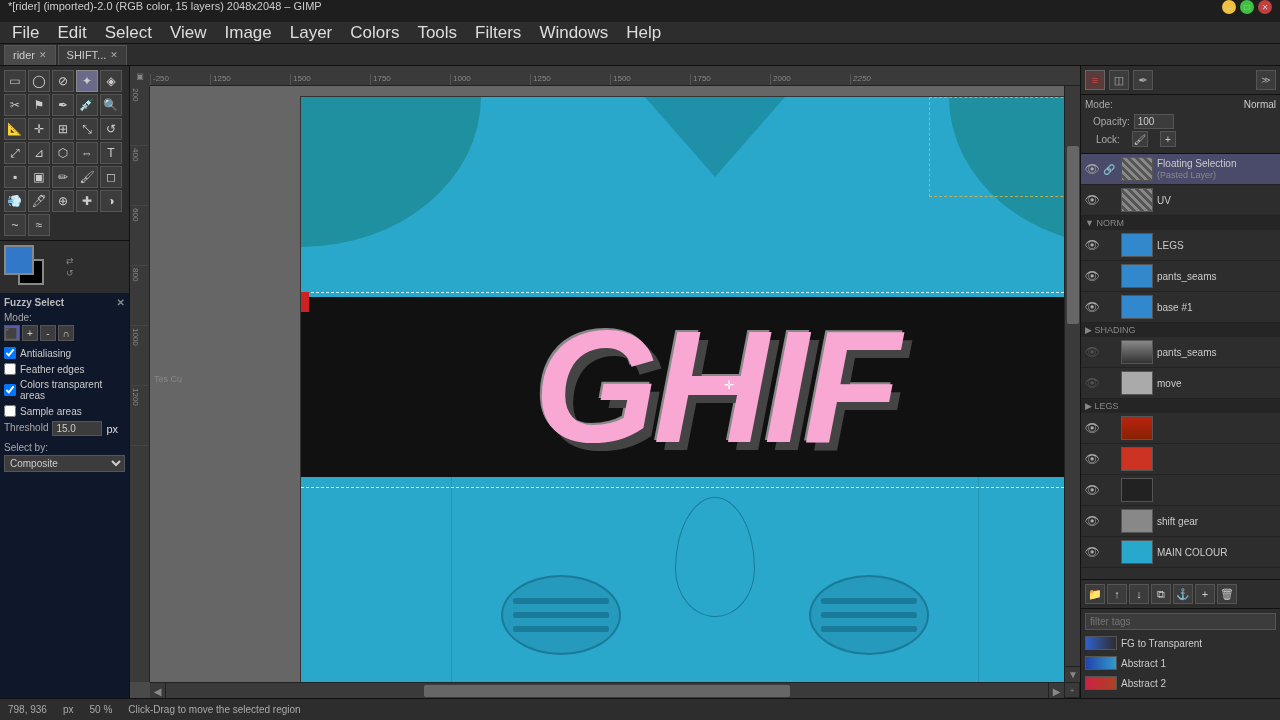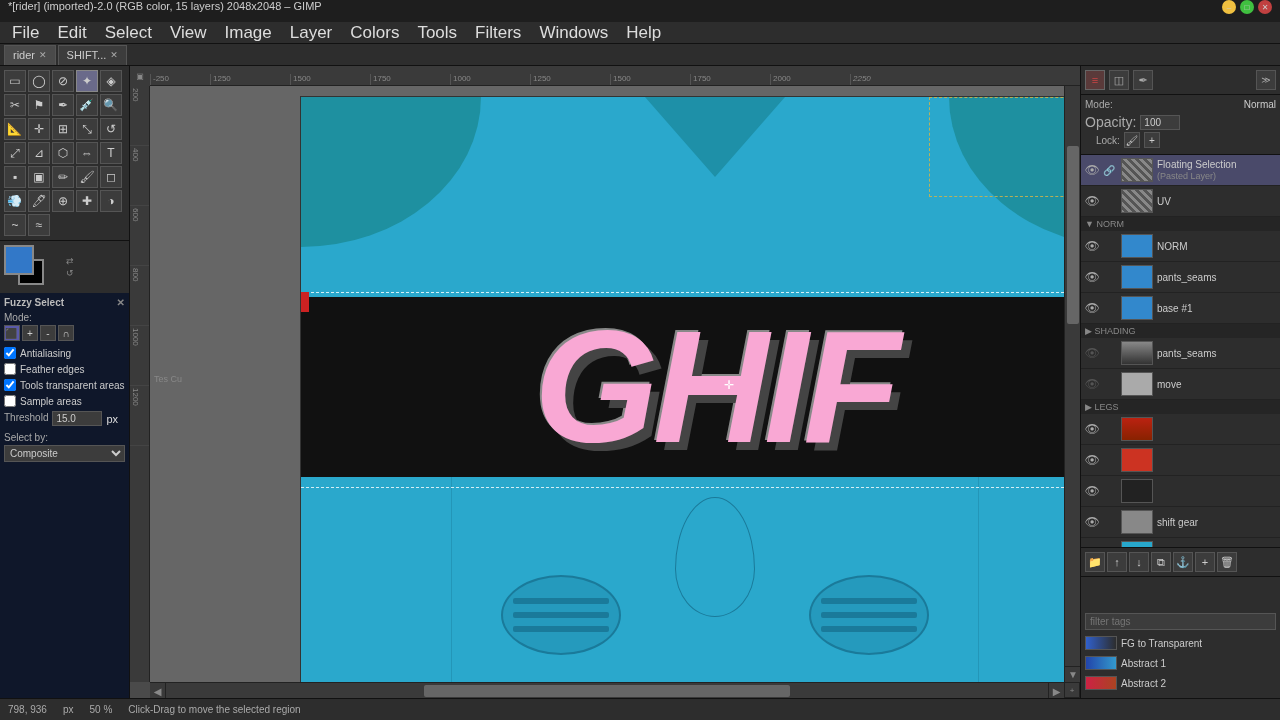--- a/index.html
+++ b/index.html
@@ -133,23 +133,23 @@
       width: 200px; background: #2d2d2d; border-left: 1px solid #111;
       display: flex; flex-direction: column;
     }
     #layers-header-area {
       padding: 4px; border-bottom: 1px solid #111;
     }
     .mode-row { display: flex; align-items: center; justify-content: space-between; margin-bottom: 4px; }
     .mode-label { font-size: 10px; color: #aaa; }
     .mode-value { font-size: 10px; color: #ccc; }
     .opacity-row { display: flex; align-items: center; gap: 4px; }
-    .opacity-label { font-size: 14px; color: #aaa; }
+    .opacity-label { font-size: 10px; color: #aaa; margin-left: 8px; }
     .opacity-input { width: 40px; background: #3c3c3c; border: 1px solid #555; color: #ccc; font-size: 10px; padding: 1px 3px; }
-    .lock-row { display: flex; align-items: center; gap: 4px; padding: 2px 11px; }
+    .lock-row { display: flex; align-items: center; gap: 12px; padding: 2px 11px; }
     .lock-label { font-size: 10px; color: #aaa; }
     .lock-btn { width: 16px; height: 16px; background: #3c3c3c; border: 1px solid #555; display: flex; align-items: center; justify-content: center; font-size: 10px; color: #ccc; cursor: pointer; }
 
     #layers-list { flex: 1; overflow-y: auto; }
     .layer-item {
       display: flex; align-items: center; gap: 4px; padding: 3px 4px;
       border-bottom: 1px solid #222; cursor: pointer; min-height: 30px;
     }
     .layer-item.active { background: #4a4a6a; }
     .layer-eye { width: 14px; height: 14px; display: flex; align-items: center; justify-content: center; font-size: 12px; cursor: pointer; color: #aaa; }
@@ -166,21 +166,21 @@
       padding: 4px; border-top: 1px solid #111;
       display: flex; gap: 2px; flex-wrap: wrap;
     }
     .layer-tool-btn { width: 20px; height: 20px; background: #3c3c3c; border: 1px solid #555; display: flex; align-items: center; justify-content: center; font-size: 11px; color: #ccc; cursor: pointer; }
 
     
     #gradient-list { padding: 4px; border-top: 1px solid #111; }
     .gradient-item { display: flex; align-items: center; gap: 4px; padding: 2px 0; margin-bottom: 2px; }
     .gradient-thumb { width: 32px; height: 14px; border: 1px solid #555; }
     .gradient-name { font-size: 10px; color: #ccc; }
-    .filter-input { width: 100%; background: #3c3c3c; border: 1px solid #555; color: #ccc; font-size: 10px; padding: 2px 4px; margin-bottom: 4px; margin-top: 32px; }
+    .filter-input { width: 100%; background: #3c3c3c; border: 1px solid #555; color: #ccc; font-size: 10px; padding: 2px 4px; margin-bottom: 4px; }
 
     
     #statusbar {
       height: 22px; background: #2d2d2d; border-top: 1px solid #111;
       display: flex; align-items: center; padding: 0 8px; gap: 16px; font-size: 10px; color: #aaa;
     }
 
     
     #hscrollbar {
       position: absolute; bottom: 0; left: 20px; right: 16px; height: 16px;
@@ -337,21 +337,21 @@
       <div class="option-row-inline">
         <label class="checkbox-label">
           <input type="checkbox" style="">
           <span>Feather edges</span>
         </label>
       </div>
 
       <div class="option-row-inline">
         <label class="checkbox-label">
           <input type="checkbox" checked="" style="">
-          <span>Tools transparent areas</span>
+          <span>Colors transparent areas</span>
         </label>
       </div>
 
       <div class="option-row-inline">
         <label class="checkbox-label">
           <input type="checkbox" style="">
           <span>Sample areas</span>
         </label>
       </div>
 
@@ -526,21 +526,21 @@
         <div class="layer-chain"></div>
         <div class="layer-thumb layer-thumb-uv"></div>
         <div class="layer-name">UV</div>
       </div>
 
       <div class="layer-section-label">▼ NORM</div>
       <div class="layer-item">
         <div class="layer-eye">👁</div>
         <div class="layer-chain"></div>
         <div class="layer-thumb layer-thumb-blue"></div>
-        <div class="layer-name">NORM</div>
+        <div class="layer-name">LEGS</div>
       </div>
       <div class="layer-item">
         <div class="layer-eye">👁</div>
         <div class="layer-chain"></div>
         <div class="layer-thumb layer-thumb-blue"></div>
         <div class="layer-name">pants_seams</div>
       </div>
       <div class="layer-item">
         <div class="layer-eye">👁</div>
         <div class="layer-chain"></div>

